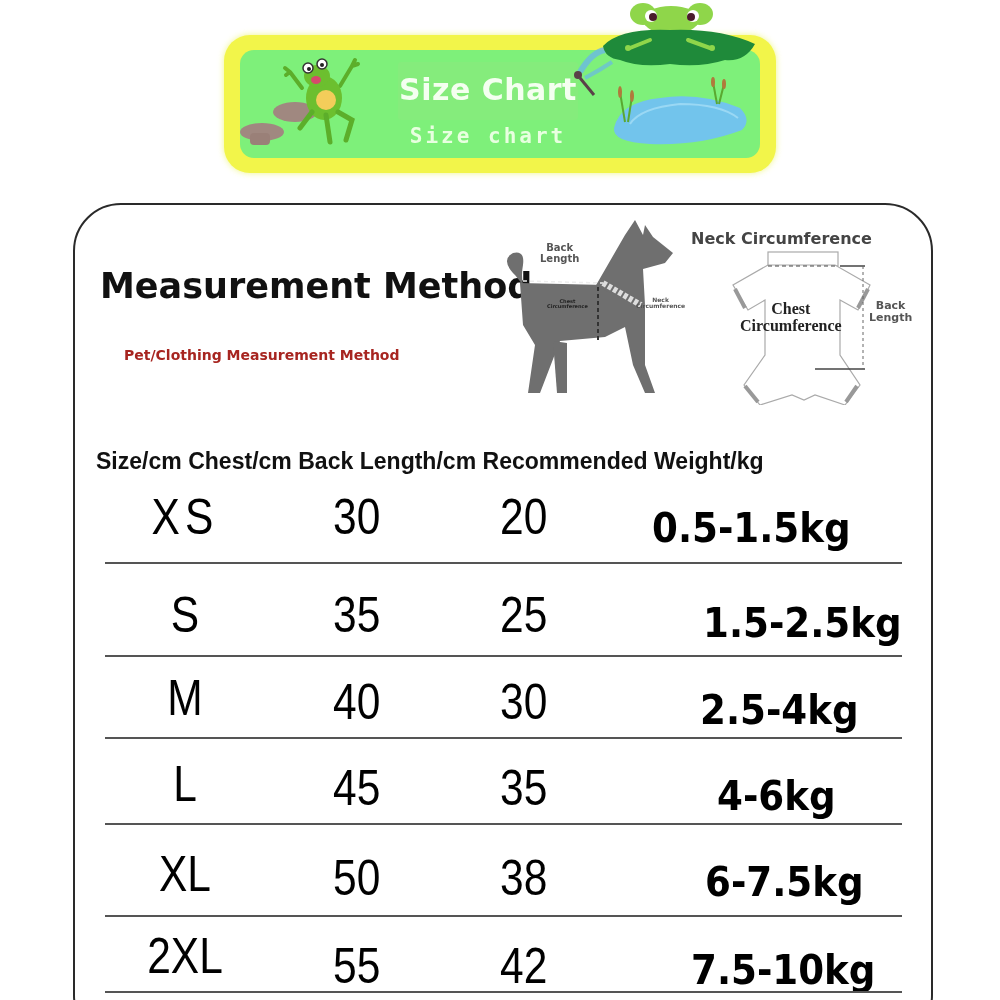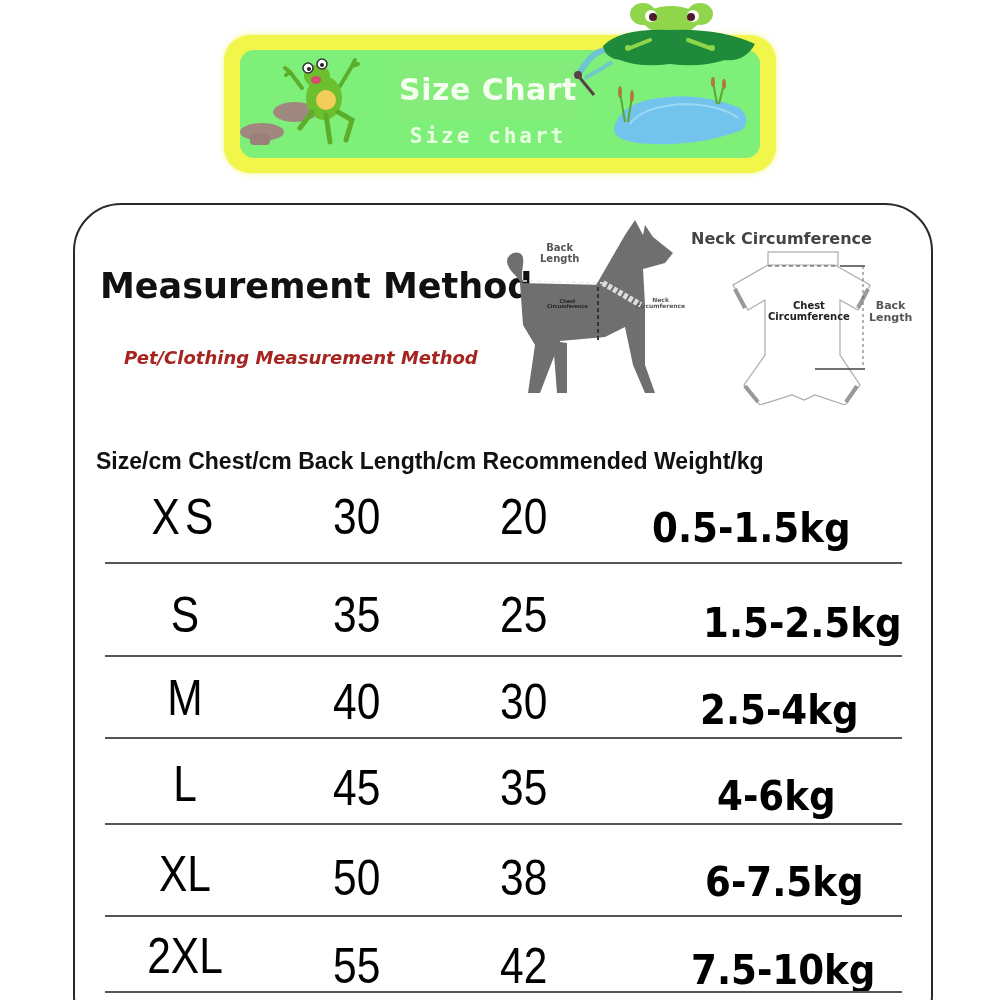--- a/index.html
+++ b/index.html
@@ -33,21 +33,21 @@
   .card {
     position:absolute; left:73px; top:203px; width:860px; height:840px;
     border:2.5px solid #2a2a2a; border-radius:48px; box-sizing:border-box;
   }
   .section-title {
     position:absolute; left:100px; top:266px;
     font-family:"DejaVu Sans", sans-serif; font-weight:bold; font-size:35px; color:#111;
   }
   .section-sub {
     position:absolute; left:124px; top:347px;
-    font-family:"DejaVu Sans", sans-serif; font-weight:bold; font-size:18px; color:#a72520;font-style:italic;
+    font-family:"DejaVu Sans", sans-serif; font-weight:bold; font-size:14px; color:#a72520;
   }
   .neck-title {
     position:absolute; left:691px; top:229px;
     font-family:"DejaVu Sans", sans-serif; font-weight:bold; font-size:16px; color:#444;
   }
   .fig-label { position:absolute; font-family:"DejaVu Sans", sans-serif; font-weight:bold; color:#555; text-align:center; line-height:1.05; }
 
   
   .table-header {
     position:absolute; left:96px; top:448px;
@@ -166,21 +166,21 @@
     <line x1="35" y1="44" x2="45" y2="63"></line>
       <line x1="168" y1="44" x2="158" y2="63"></line>
     <line x1="45" y1="141" x2="58" y2="157"></line>
       <line x1="157" y1="141" x2="146" y2="157"></line>
   </g>
   <line x1="68" y1="21" x2="138" y2="21" stroke="#444" stroke-width="1.2" stroke-dasharray="4 3"></line>
   <line x1="140" y1="21" x2="165" y2="21" stroke="#444" stroke-width="1.5"></line>
   <line x1="115" y1="124" x2="165" y2="124" stroke="#444" stroke-width="1.5"></line>
   <line x1="163" y1="21" x2="163" y2="124" stroke="#666" stroke-width="1" stroke-dasharray="3 3"></line>
 </svg>
-<div class="fig-label" style="left:768px;top:301px;font-size:10px;color:#222;"><span style="white-space:pre-line;">Chest
+<div class="fig-label" style="left:740px;top:301px;font-size:16px;color:#222;font-family:Liberation Serif, serif;"><span style="white-space:pre-line;">Chest
 Circumference</span></div>
 <div class="fig-label" style="left:869px;top:300px;font-size:11px;"><span style="white-space:pre-line;">Back
 Length</span></div>
 
 <div class="table-header">Size/cm Chest/cm Back Length/cm Recommended Weight/kg</div>
 
 <div class="row" style="top:480px;height:84px;">
   <div class="cell c-size" style="top:8px;letter-spacing:6px;">XS</div>
   <div class="cell c-chest" style="top:8px;">30</div>
   <div class="cell c-back" style="top:8px;">20</div>

